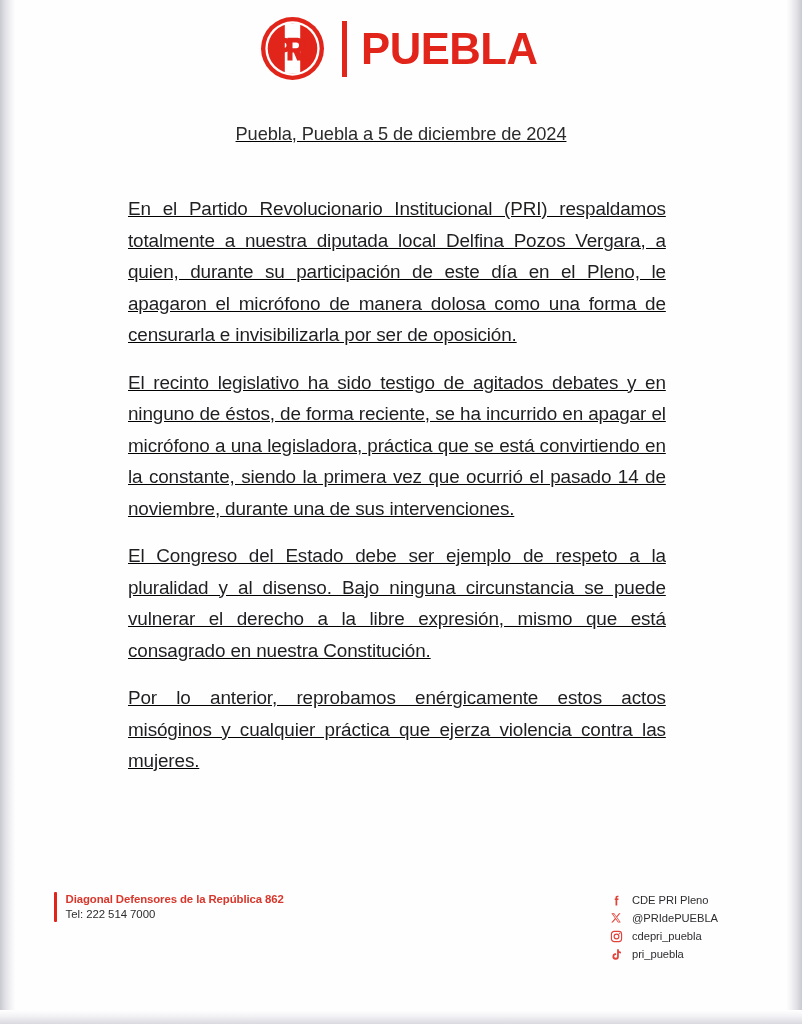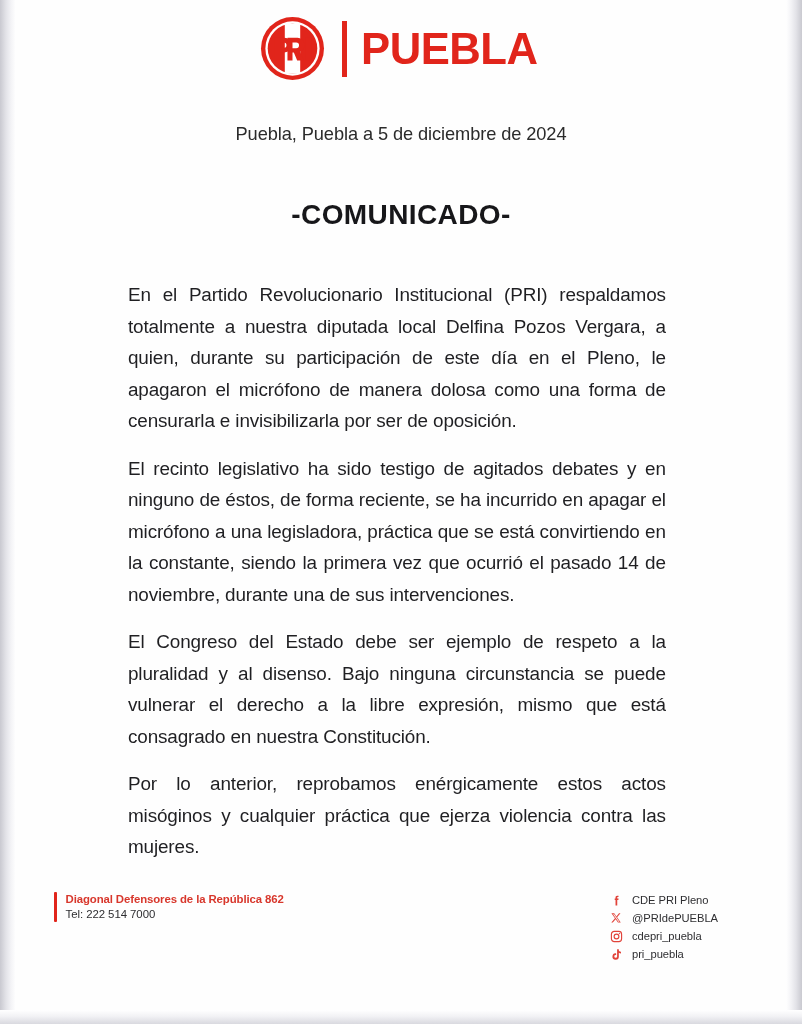--- a/index.html
+++ b/index.html
@@ -75,20 +75,21 @@
     color: #e1251b;
     line-height: 1;
     transform: scaleX(0.97);
     transform-origin: left center;
     white-space: nowrap;
   }
 
   
   .content {
     padding: 0 112px 0 112px;
+    text-decoration: underline;
   }
   .dateline {
     text-align: center;
     font-size: 19px;
     color: #2b2b2b;
     letter-spacing: -0.1px;
     margin-top: 37px;
     white-space: nowrap;
     transform: scaleX(0.96);
   }
@@ -231,21 +232,20 @@
         <div class="logo-divider"></div>
 
         <div class="puebla-word">PUEBLA</div>
       </div>
     </div>
 
     <div class="content">
 
       <div class="dateline">Puebla, Puebla a 5 de diciembre de 2024</div>
 
-      <div class="doc-title">-COMUNICADO-</div>
 
       <div class="body-block">
         <p class="para">En el Partido Revolucionario Institucional (PRI) respaldamos totalmente a nuestra diputada local Delfina Pozos Vergara, a quien, durante su participación de este día en el Pleno, le apagaron el micrófono de manera dolosa como una forma de censurarla e invisibilizarla por ser de oposición.</p>
         <p class="para">El recinto legislativo ha sido testigo de agitados debates y en ninguno de éstos, de forma reciente, se ha incurrido en apagar el micrófono a una legisladora, práctica que se está convirtiendo en la constante, siendo la primera vez que ocurrió el pasado 14 de noviembre, durante una de sus intervenciones.</p>
         <p class="para">El Congreso del Estado debe ser ejemplo de respeto a la pluralidad y al disenso. Bajo ninguna circunstancia se puede vulnerar el derecho a la libre expresión, mismo que está consagrado en nuestra Constitución.</p>
         <p class="para">Por lo anterior, reprobamos enérgicamente estos actos misóginos y cualquier práctica que ejerza violencia contra las mujeres.</p>
       </div>
 
     </div>
 

